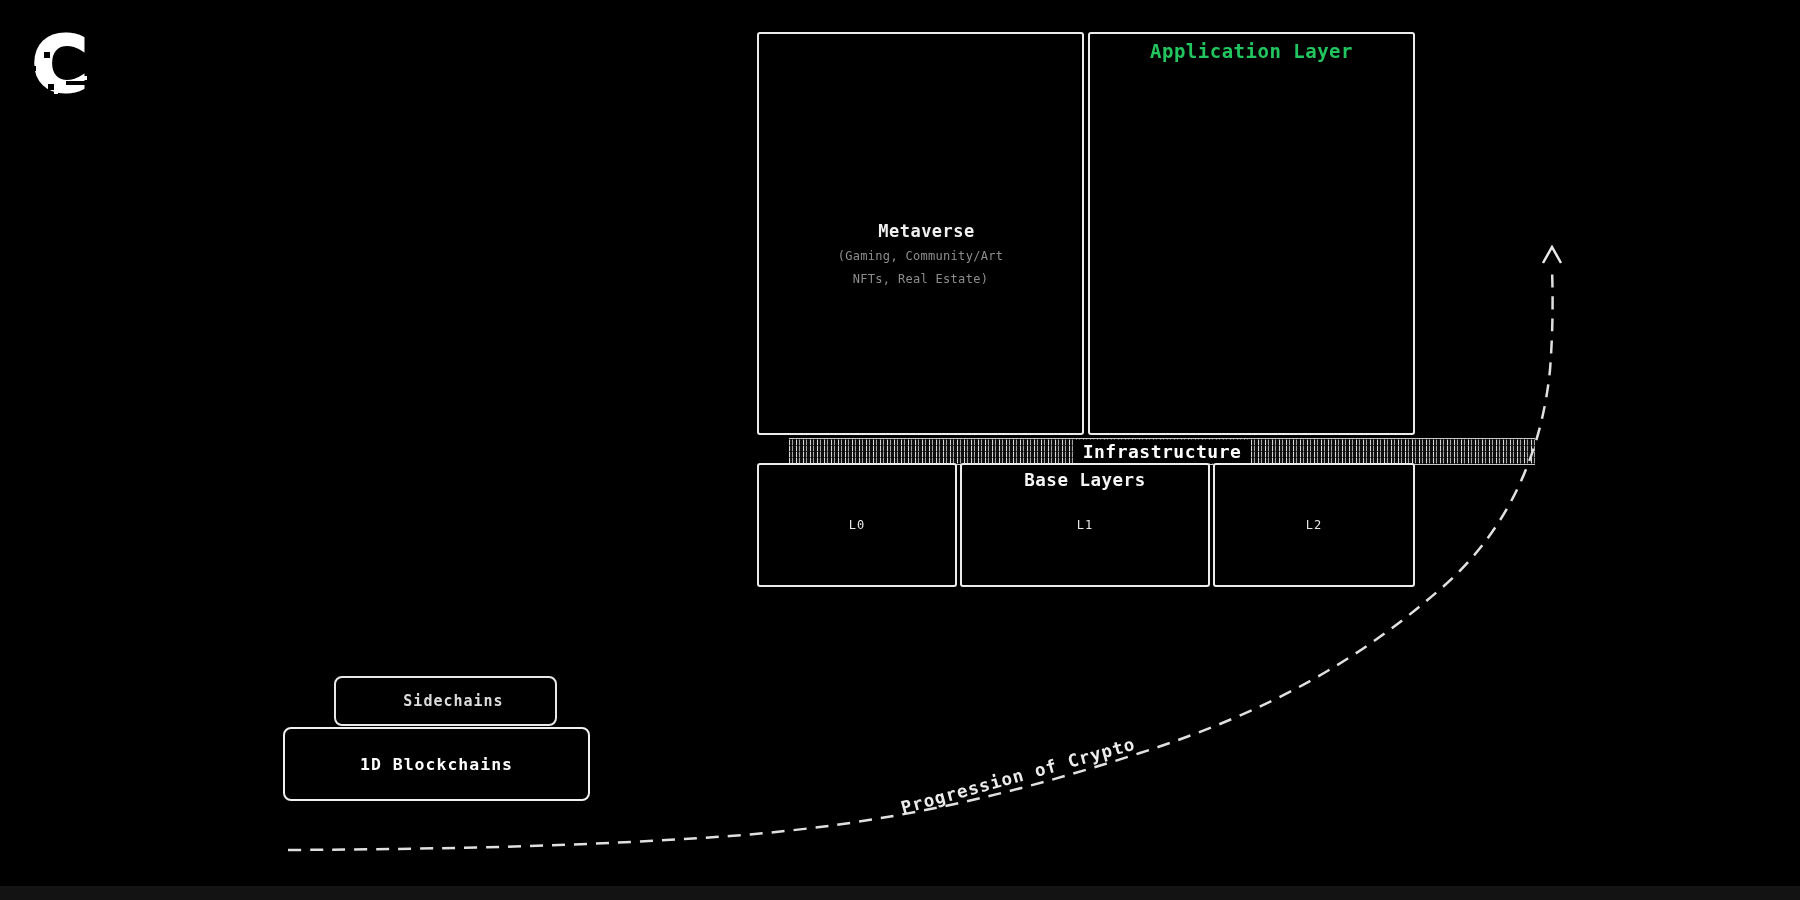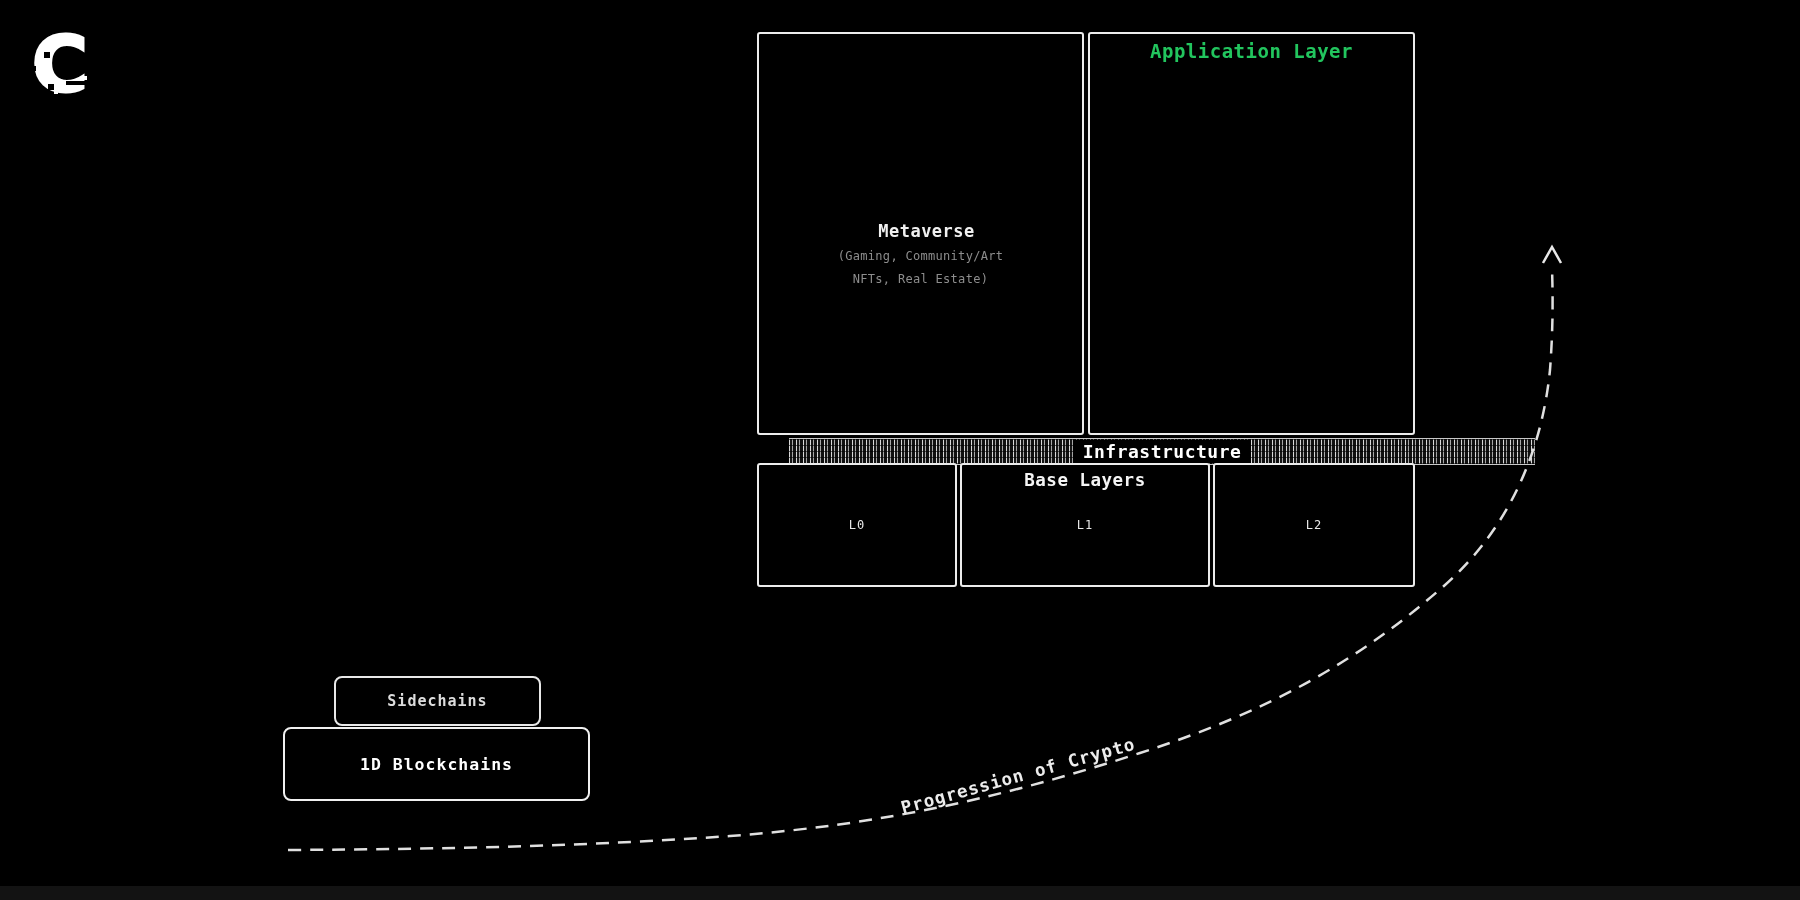--- a/index.html
+++ b/index.html
@@ -139,20 +139,21 @@
     left: 334px; top: 676px;
     width: 203px; height: 46px;
     border: 2px solid #e8e8e8;
     border-radius: 8px;
     background: #000;
     display: flex; align-items: center; justify-content: center;
     font-size: 15px;
     font-weight: 600;
     letter-spacing: 1px;
     color: #dcdcdc;
+    padding-left: 16px;
   }
   .blockchains-box {
     position: absolute;
     left: 283px; top: 727px;
     width: 303px; height: 70px;
     border: 2.5px solid #f0f0f0;
     border-radius: 8px;
     background: #000;
     display: flex; align-items: center; justify-content: center;
     font-size: 16.5px;

